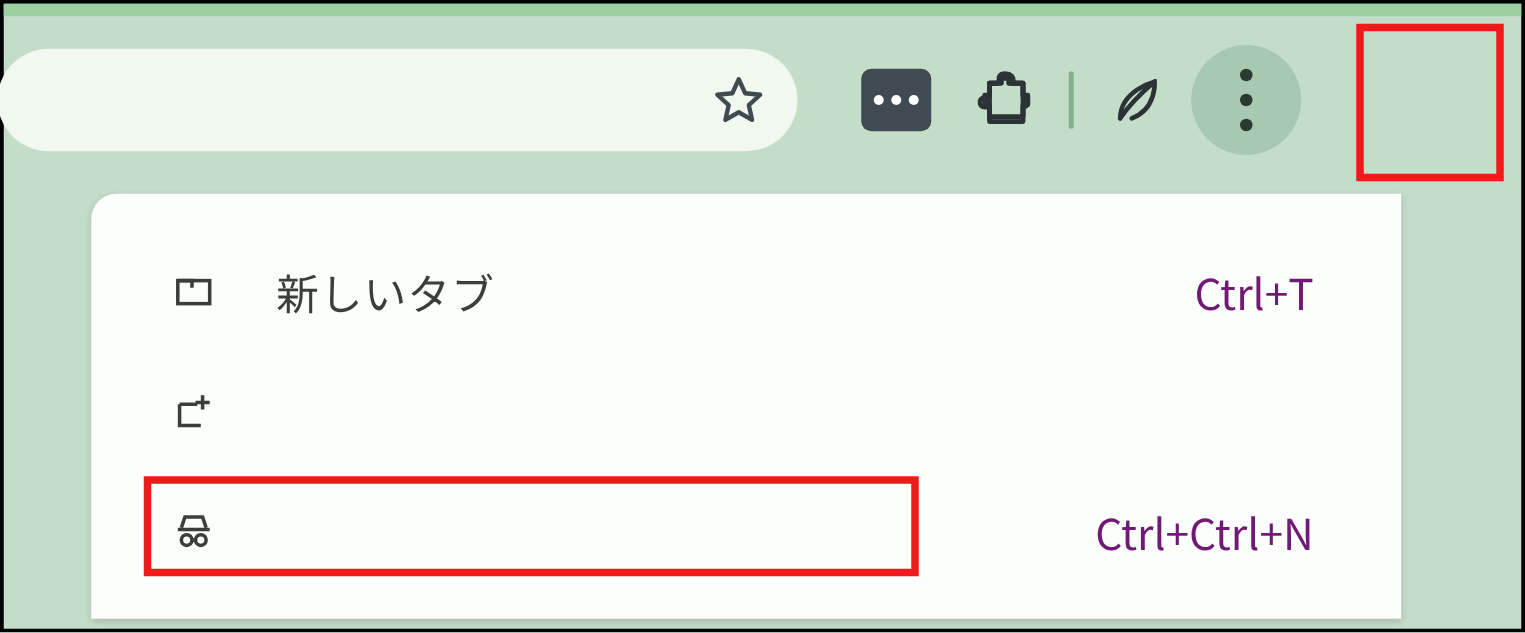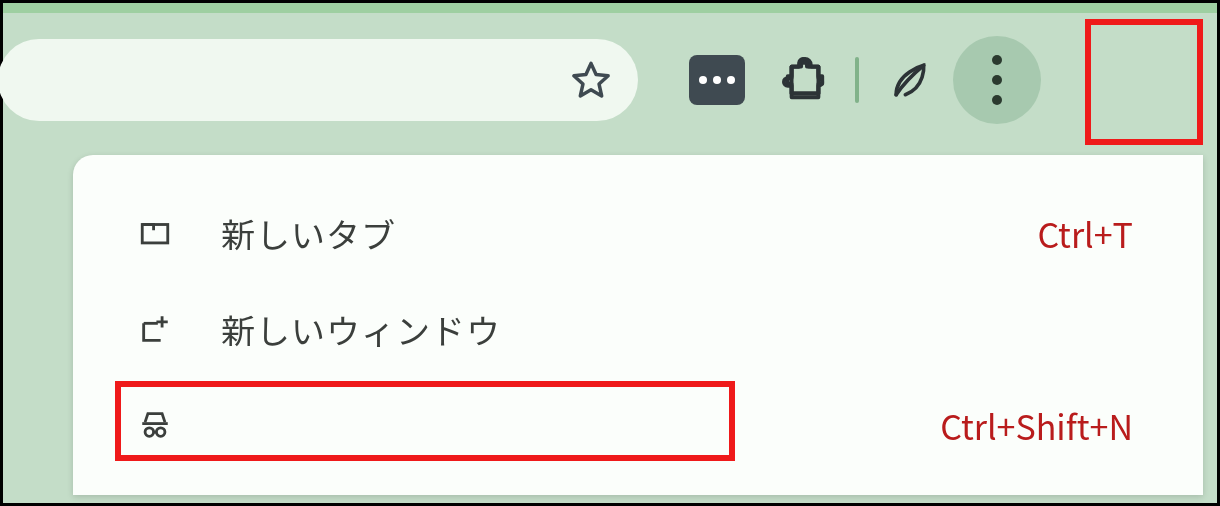--- a/index.html
+++ b/index.html
@@ -104,21 +104,21 @@
     top: 16px;
     left: 1082px;
     width: 118px;
     height: 126px;
   }
   
   .menu-panel {
     position: absolute;
     top: 152px;
     left: 70px;
-    width: 1130px;
+    width: 1048px;
     height: 340px;
     background: #fbfefb;
     border-radius: 20px 0 0 0;
     box-shadow: 0 2px 6px rgba(0,0,0,0.15);
     padding-top: 30px;
   }
   .menu-item {
     display: flex;
     align-items: center;
     height: 96px;
@@ -135,21 +135,21 @@
   .menu-item .mi-icon svg { width:34px; height:34px; display:block; }
   .menu-item .mi-label {
     font-size: 34px;
     margin-left: 44px;
     flex: 0 0 auto;
     letter-spacing: 1px;
   }
   .menu-item .mi-shortcut {
     margin-left: auto;
     font-size: 34px;
-    color: #b91c1c;
+    color: #701a75;
   }
   .hl-incognito {
     top: 378px;
     left: 112px;
     width: 620px;
     height: 80px;
   }
 </style>
 </head>
 <body>
@@ -219,33 +219,32 @@
     </div>
 
     <div class="menu-item">
       <span class="mi-icon">
         <svg viewBox="0 0 24 24" fill="none" stroke="#3b3f3c" stroke-width="2">
           <path d="M4 8 v12 h12"></path>
           <path d="M4 8 h10"></path>
           <path d="M17 3 v8 M13 7 h8"></path>
         </svg>
       </span>
-      <span class="mi-label">新しいウィンドウ</span>
     </div>
 
     <div class="menu-item">
       <span class="mi-icon">
         <svg viewBox="0 0 24 24" fill="none" stroke="#3b3f3c" stroke-width="2">
           <path d="M5 10 L7 4 h10 l2 6"></path>
           <path d="M3 11 h18"></path>
           <circle cx="8" cy="17" r="3"></circle>
           <circle cx="16" cy="17" r="3"></circle>
           <path d="M11 17 h2"></path>
         </svg>
       </span>
-      <span class="mi-shortcut">Ctrl+Shift+N</span>
+      <span class="mi-shortcut">Ctrl+Ctrl+N</span>
     </div>
 
   </div>
 
   <div class="highlight-box hl-incognito"></div>
 
 </div>
 
 </body></html>

